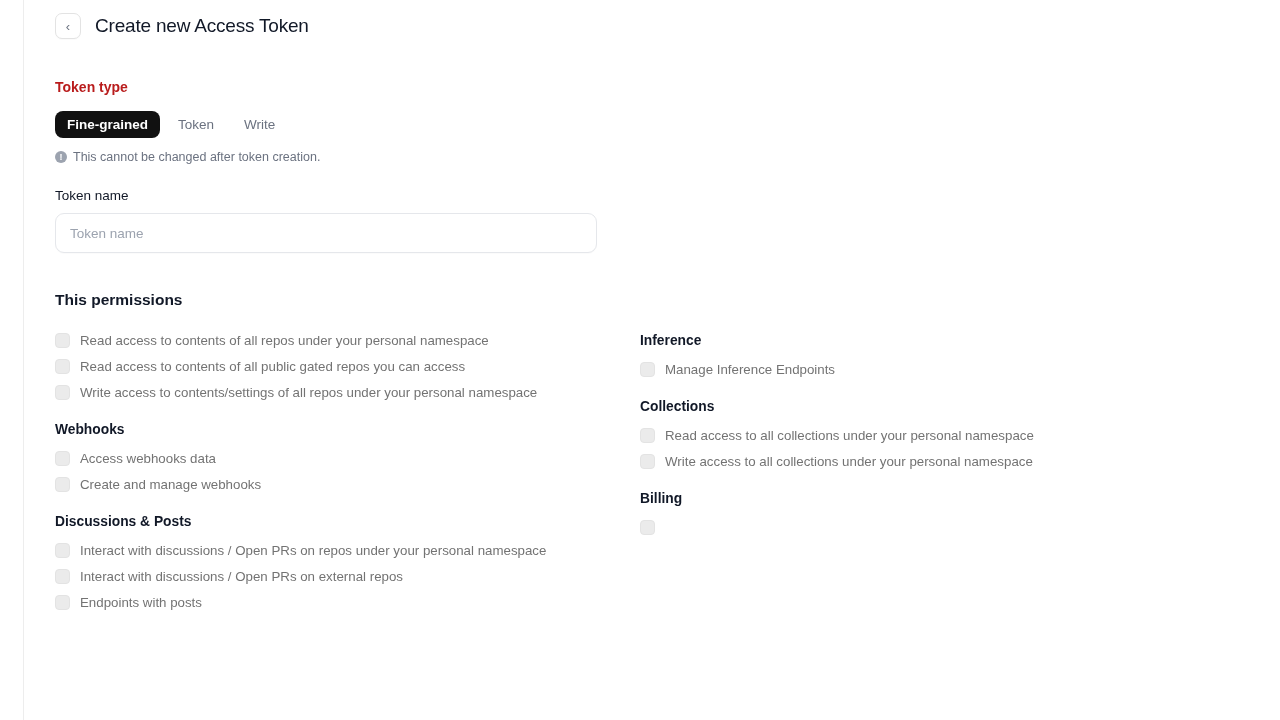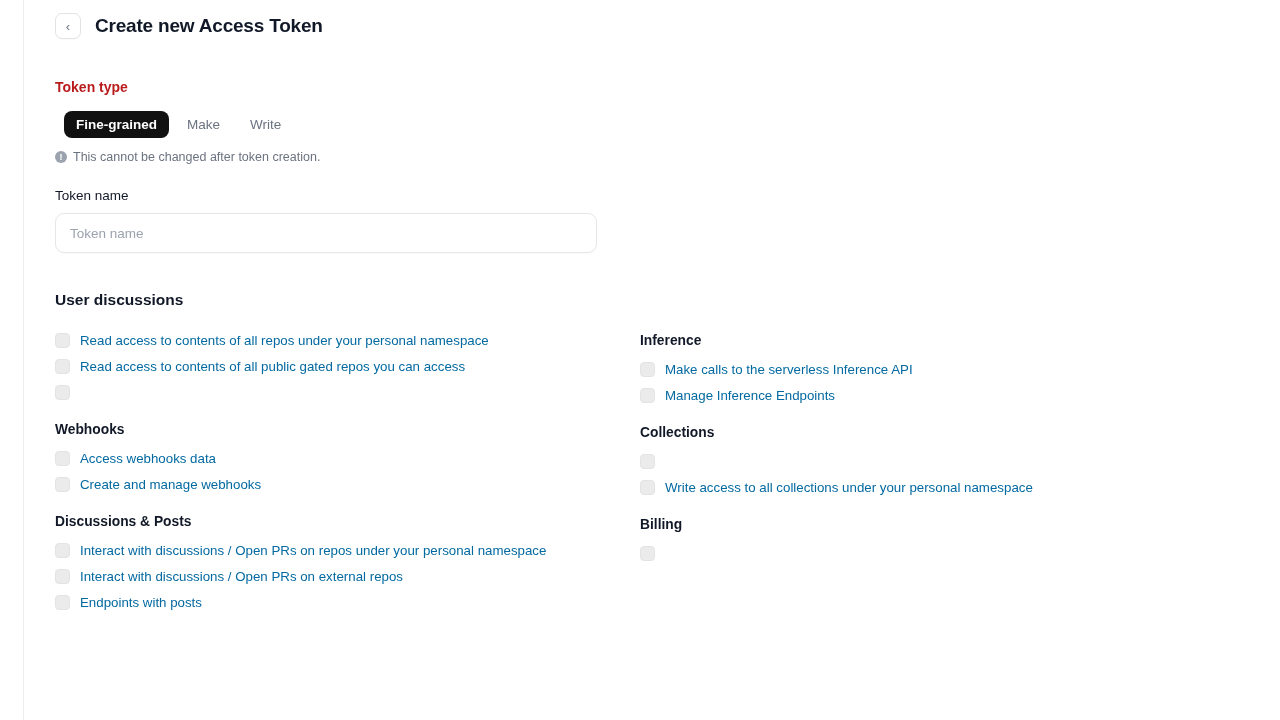--- a/index.html
+++ b/index.html
@@ -51,38 +51,37 @@
     align-items: center;
     justify-content: center;
     color: #6b7280;
     font-size: 13px;
     line-height: 1;
     cursor: pointer;
     box-shadow: 0 1px 1px rgba(0,0,0,0.02);
   }
   .page-title {
     font-size: 19px;
-    font-weight: bold;
+    font-weight: normal;
     letter-spacing: -0.2px;
     color: #111827;
   }
 
   
   .section-label {
     font-size: 14px;
     font-weight: bold;
     color: #b91c1c;
   }
   .token-type-block { margin-top: 40px; }
   .seg-row {
     display: flex;
     align-items: flex-end;
     gap: 6px;
     margin-top: 16px;
-    margin-left: 9px;
   }
   .seg {
     font-size: 13.5px;
     padding: 6px 12px;
     border-radius: 8px;
     color: #6b7280;
     cursor: pointer;
     white-space: nowrap;
   }
   .seg.active {
@@ -163,21 +162,21 @@
     width: 15px;
     height: 15px;
     border-radius: 4px;
     background: #ebebeb;
     border: 1px solid #e3e3e3;
     flex: 0 0 auto;
     cursor: pointer;
   }
   .cb-label {
     font-size: 13.3px;
-    color: #0369a1;
+    color: #737373;
     white-space: nowrap;
   }
 </style>
 </head>
 <body>
 
 <div class="page">
   <div class="left-rail"></div>
 
   <div class="content">
@@ -186,51 +185,52 @@
       <div class="back-btn">
         <span>‹</span>
       </div>
       <div class="page-title">Create new Access Token</div>
     </div>
 
     <div class="token-type-block">
       <div class="section-label">Token type</div>
       <div class="seg-row">
         <div class="seg active">Fine-grained</div>
-        <div class="seg">Make</div>
+        <div class="seg">Token</div>
         <div class="seg">Write</div>
       </div>
       <div class="hint-row">
         <span class="info-icon">!</span>
         <span>This cannot be changed after token creation.</span>
       </div>
     </div>
 
     <div class="token-name-block">
       <div class="field-label">Token name</div>
       <input class="text-input" type="text" placeholder="Token name" style="">
     </div>
 
-    <div class="perm-title">User discussions</div>
+    <div class="perm-title">This permissions</div>
 
     <div class="cols">
 
       <div class="col left">
 
         <div class="group">
           <div class="check-row">
             <span class="cb"></span>
             <span class="cb-label">Read access to contents of all repos under your personal namespace</span>
           </div>
           <div class="check-row">
             <span class="cb"></span>
             <span class="cb-label">Read access to contents of all public gated repos you can access</span>
           </div>
           <div class="check-row">
             <span class="cb"></span>
+            <span class="cb-label">Write access to contents/settings of all repos under your personal namespace</span>
           </div>
         </div>
 
         <div class="group">
           <div class="group-title">Webhooks</div>
           <div class="check-row">
             <span class="cb"></span>
             <span class="cb-label">Access webhooks data</span>
           </div>
           <div class="check-row">
@@ -256,32 +256,29 @@
         </div>
 
       </div>
 
       <div class="col right">
 
         <div class="group">
           <div class="group-title">Inference</div>
           <div class="check-row">
             <span class="cb"></span>
-            <span class="cb-label">Make calls to the serverless Inference API</span>
-          </div>
-          <div class="check-row">
-            <span class="cb"></span>
             <span class="cb-label">Manage Inference Endpoints</span>
           </div>
         </div>
 
         <div class="group">
           <div class="group-title">Collections</div>
           <div class="check-row">
             <span class="cb"></span>
+            <span class="cb-label">Read access to all collections under your personal namespace</span>
           </div>
           <div class="check-row">
             <span class="cb"></span>
             <span class="cb-label">Write access to all collections under your personal namespace</span>
           </div>
         </div>
 
         <div class="group">
           <div class="group-title">Billing</div>
           <div class="check-row">

